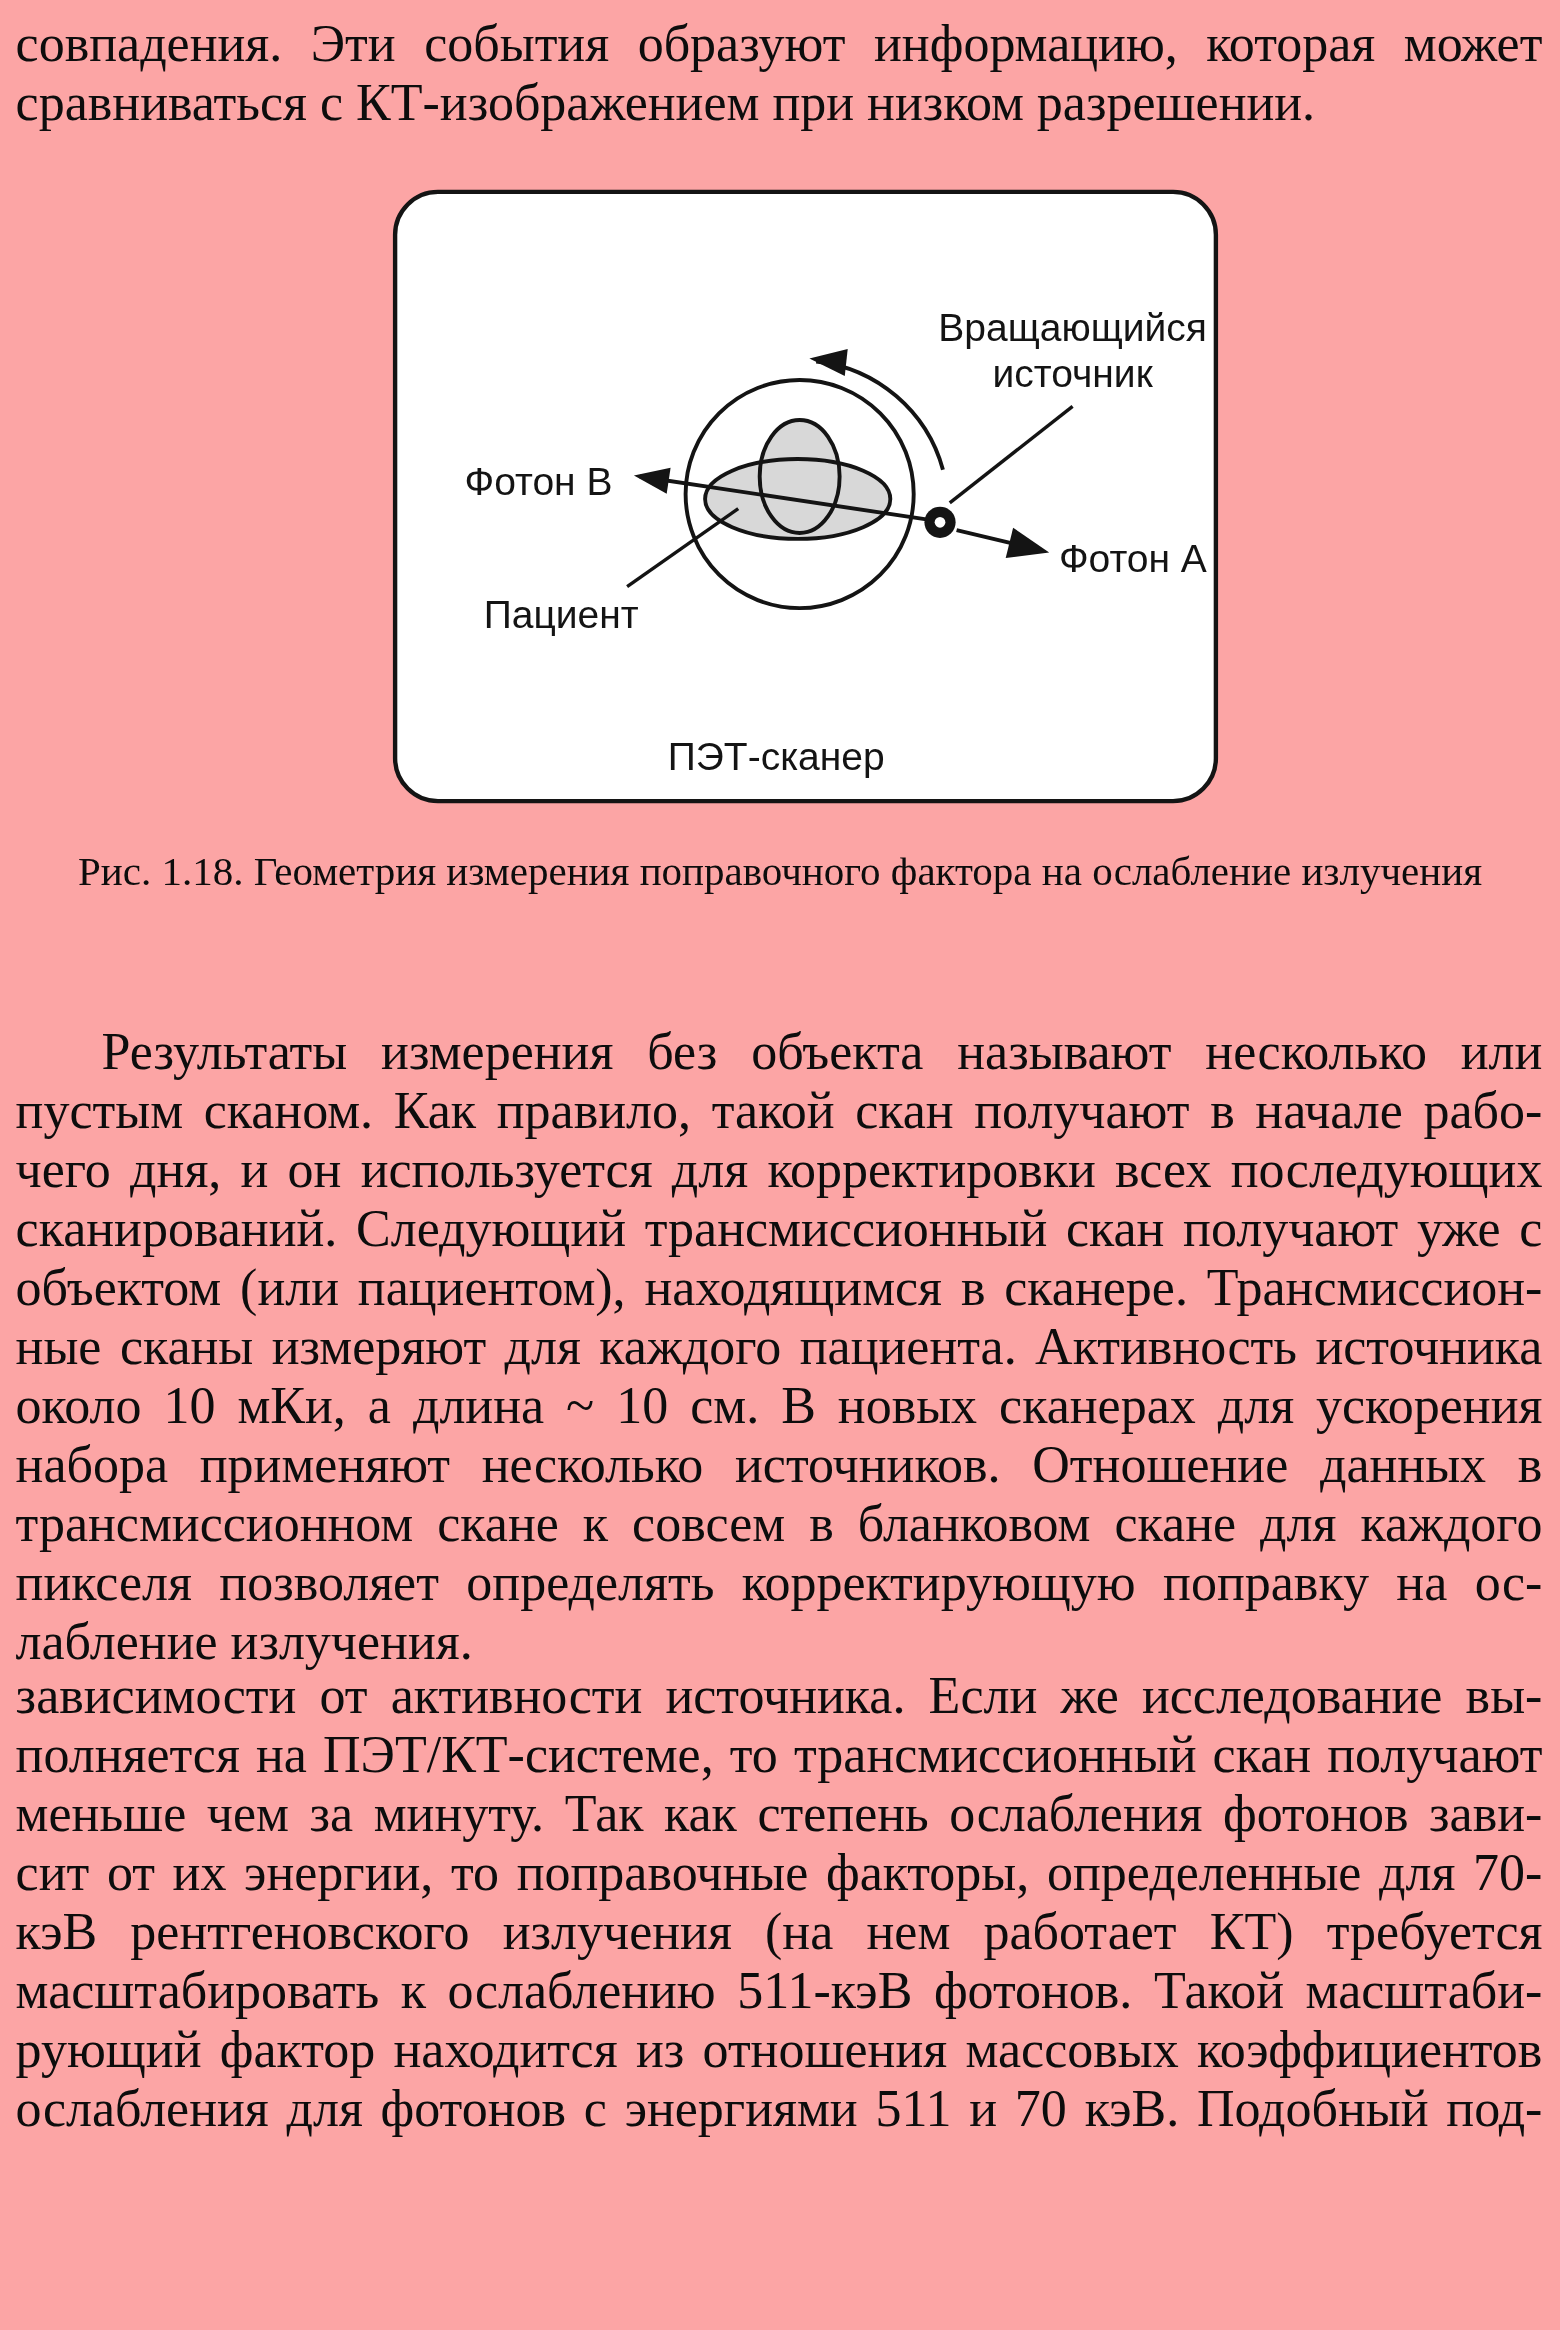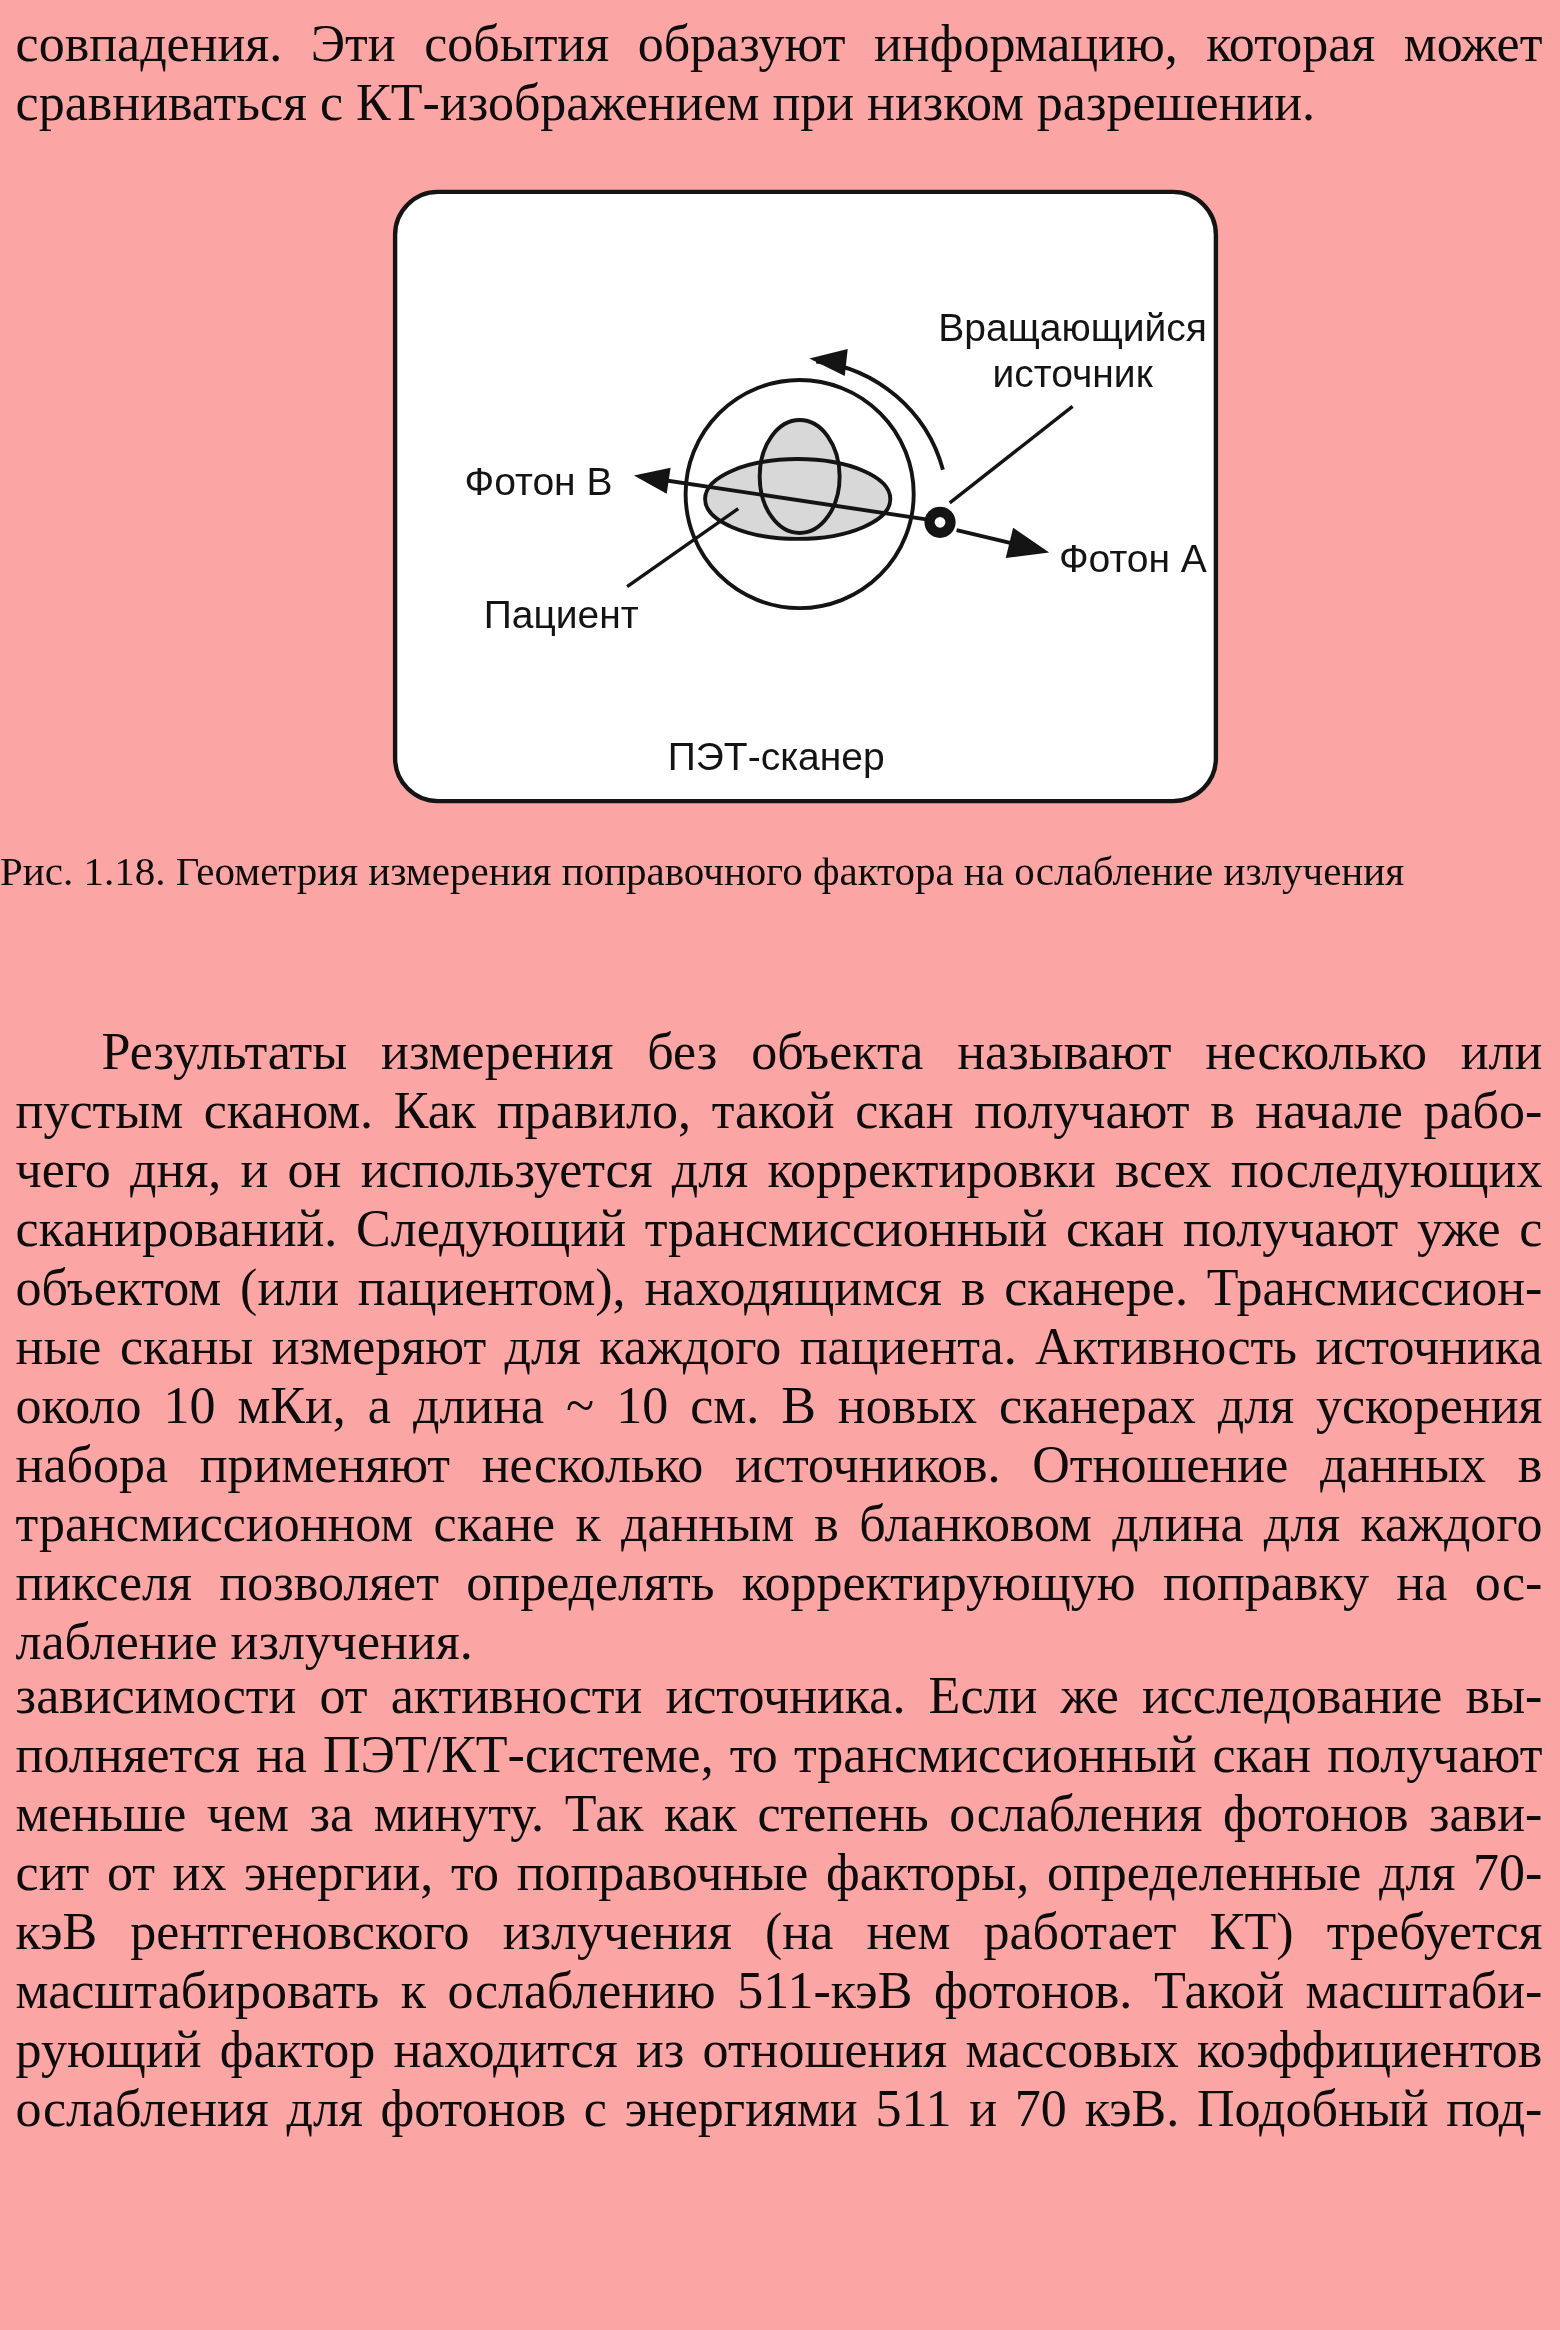--- a/index.html
+++ b/index.html
@@ -13,21 +13,21 @@
       text-align:justify;text-align-last:justify;white-space:normal;}
   .ln.end{text-align:left;text-align-last:left;}
   .ln.indent{text-indent:86px;}
 
   
   .figwrap{position:absolute;left:390px;top:187px;width:831px;height:619px;}
   .figwrap svg{display:block;}
   .figlabel{font-family:"Liberation Sans", sans-serif;font-size:40px;}
 
   
-  .caption{position:absolute;left:0;right:0;top:845px;
+  .caption{position:absolute;left:0;right:0;top:845px;text-align:center;
            font-size:41px;line-height:52px;white-space:nowrap;}
 
   .pagenum{position:absolute;left:0;right:0;top:2265px;text-align:center;
            font-size:49px;}
 </style>
 </head>
 <body>
 
 <div class="page">
 
@@ -79,21 +79,21 @@
 
   <div class="tblock" style="top:1022px;">
     <div class="ln indent">Результаты измерения без объекта называют несколько или</div>
     <div class="ln">пустым сканом. Как правило, такой скан получают в начале рабо-</div>
     <div class="ln">чего дня, и он используется для корректировки всех последующих</div>
     <div class="ln">сканирований. Следующий трансмиссионный скан получают уже с</div>
     <div class="ln">объектом (или пациентом), находящимся в сканере. Трансмиссион-</div>
     <div class="ln">ные сканы измеряют для каждого пациента. Активность источника</div>
     <div class="ln">около 10 мКи, а длина ~ 10 см. В новых сканерах для ускорения</div>
     <div class="ln">набора применяют несколько источников. Отношение данных в</div>
-    <div class="ln">трансмиссионном скане к данным в бланковом длина для каждого</div>
+    <div class="ln">трансмиссионном скане к совсем в бланковом скане для каждого</div>
     <div class="ln">пикселя позволяет определять корректирующую поправку на ос-</div>
     <div class="ln end">лабление излучения.</div>
   </div>
 
   <div class="tblock" style="top:1666px;">
     <div class="ln">зависимости от активности источника. Если же исследование вы-</div>
     <div class="ln">полняется на ПЭТ/КТ-системе, то трансмиссионный скан получают</div>
     <div class="ln">меньше чем за минуту. Так как степень ослабления фотонов зави-</div>
     <div class="ln">сит от их энергии, то поправочные факторы, определенные для 70-</div>
     <div class="ln">кэВ рентгеновского излучения (на нем работает КТ) требуется</div>

